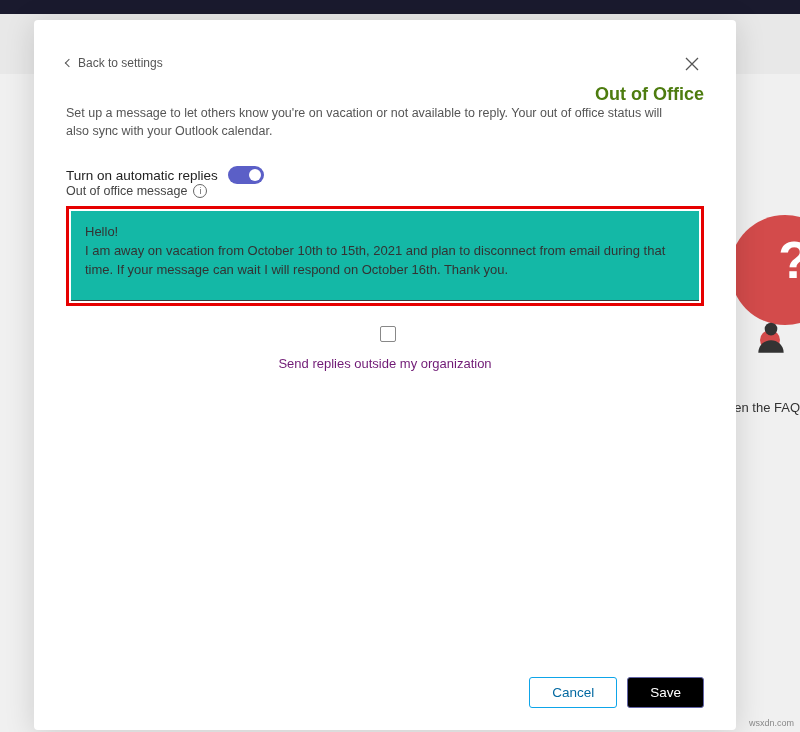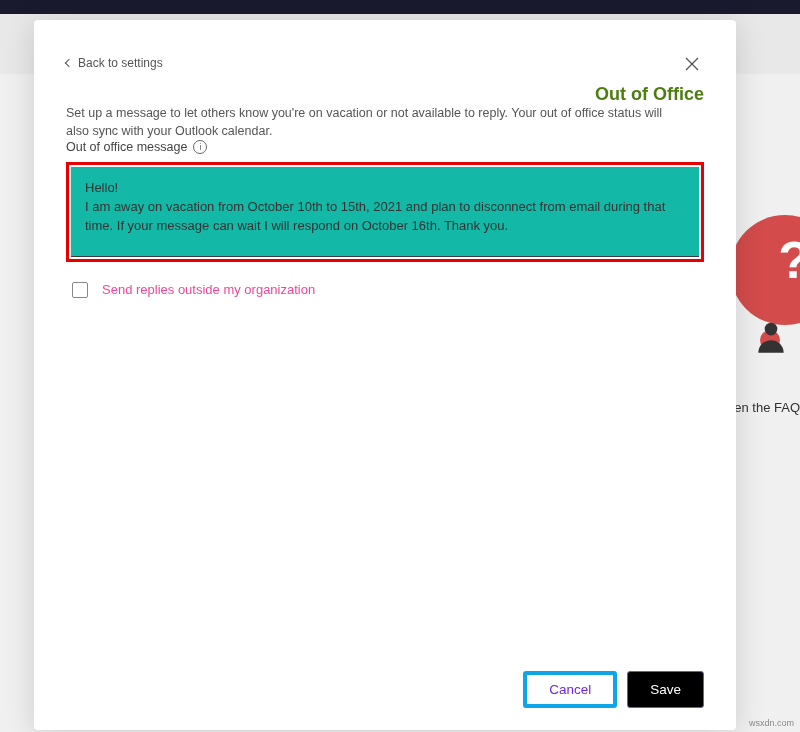--- a/index.html
+++ b/index.html
@@ -169,21 +169,22 @@
       border-bottom: 1.5px solid #3a3a3a;
       min-height: 85px;
       cursor: text;
     }
     .check-row {
       display: flex;
       align-items: center;
       gap: 14px;
       margin-top: 20px;
       font-size: 13px;
-      color: #ec4899;
+      color: #701a75;
+      flex-direction: column;
     }
     .checkbox {
       width: 16px; height: 16px;
       border: 1.5px solid #888;
       border-radius: 2px;
       margin-left: 6px;
       cursor: pointer;
     }
     .footer-btns {
       margin-top: auto;
@@ -194,22 +195,22 @@
     }
     .btn {
       padding: 7px 22px;
       font-size: 13.5px;
       border-radius: 3px;
       cursor: pointer;
       font-family: inherit;
     }
     .btn-secondary {
       background: #fff;
-      border: 4px solid #0ea5e9;
-      color: #6d28d9;
+      border: 1px solid #0ea5e9;
+      color: #0369a1;
     }
     .btn-primary {
       background: #000000;
       border: 1px solid #6264a7;
       color: #fff;
     }
     .watermark {
       position: absolute;
       bottom: 4px;
       right: 6px;
@@ -243,20 +244,26 @@
 
   <div class="close-btn">
     <svg viewBox="0 0 16 16">
         <path d="M2 2 L14 14 M14 2 L2 14" stroke="#555" stroke-width="1.3" fill="none"></path>
       </svg>
   </div>
 
   <h1 class="page-title">Out of Office</h1>
   <p class="desc">Set up a message to let others know you're on vacation or not available to reply. Your out of office status will also sync with your Outlook calendar.</p>
 
+  <div class="toggle-row">
+    <span>Turn on automatic replies</span>
+    <div class="toggle">
+      <div class="toggle-knob"></div>
+    </div>
+  </div>
 
   <div class="msg-label-row">
     <span>Out of office message</span>
     <span class="info-icon">i</span>
   </div>
 
   <div class="msg-highlight">
     <div class="msg-area" style="white-space: pre-wrap;">Hello!
 I am away on vacation from October 10th to 15th, 2021 and plan to disconnect from email during that time. If your message can wait I will respond on October 16th. Thank you.</div>
   </div>

